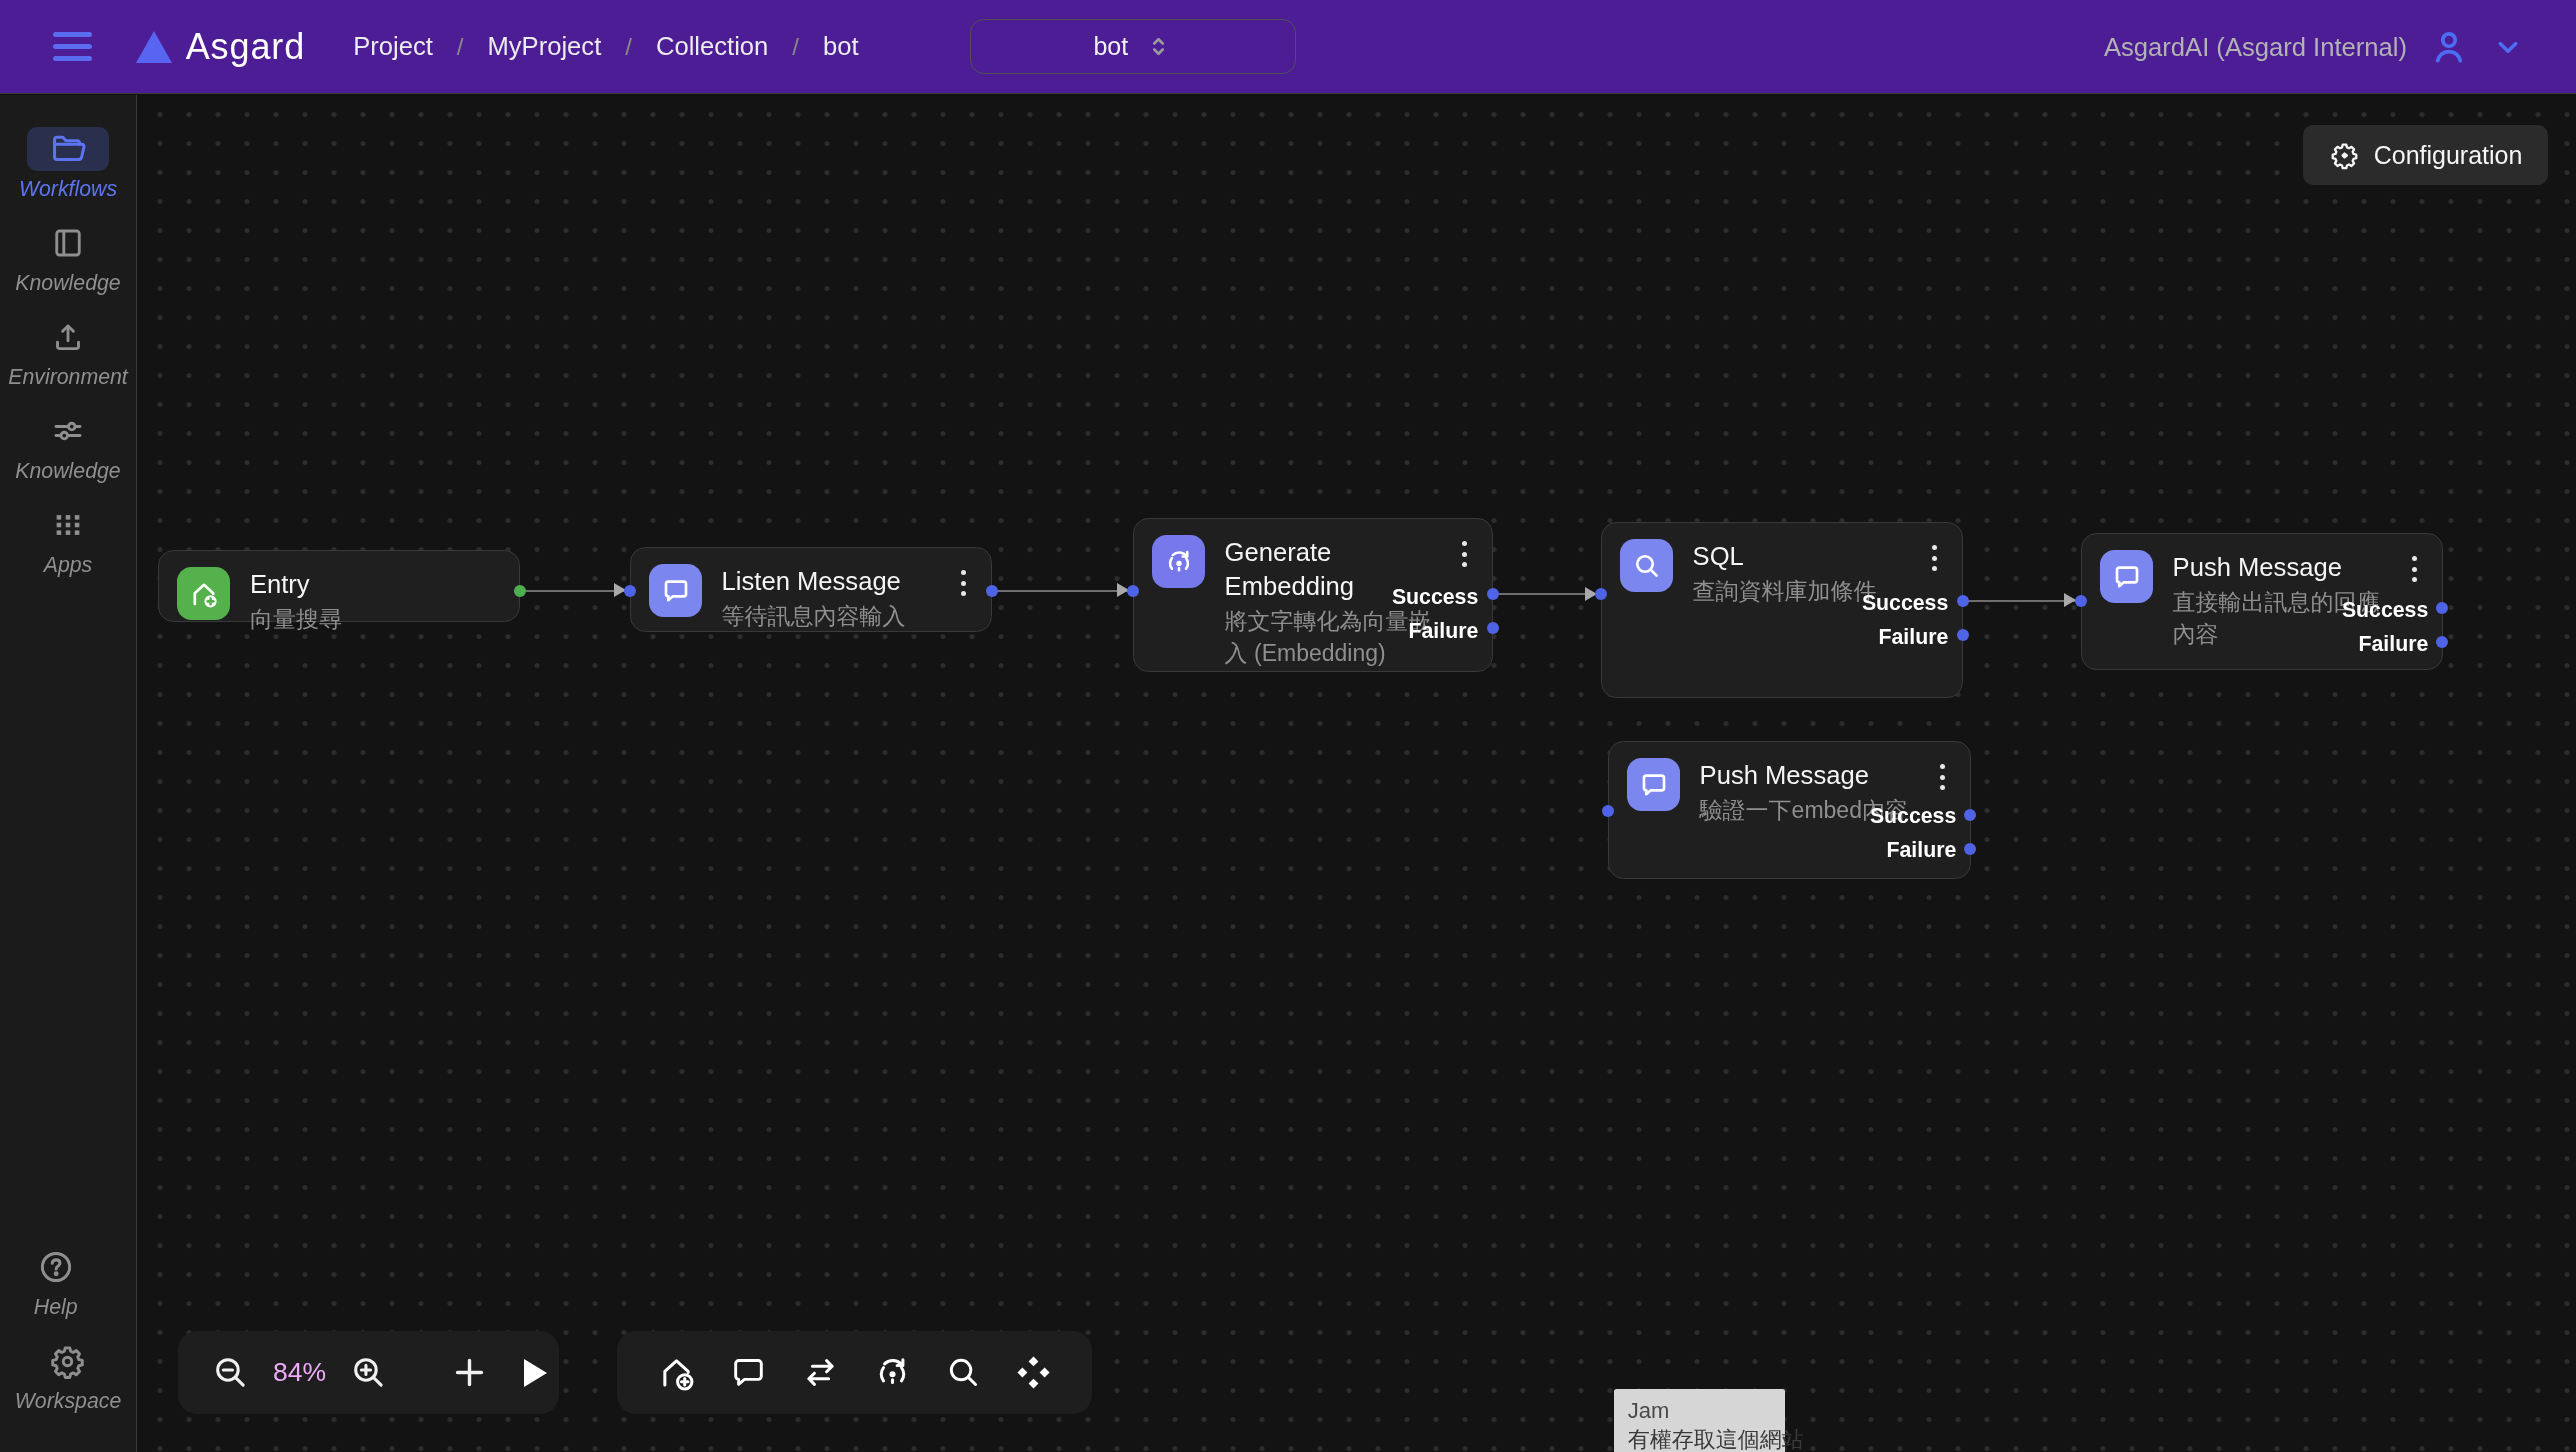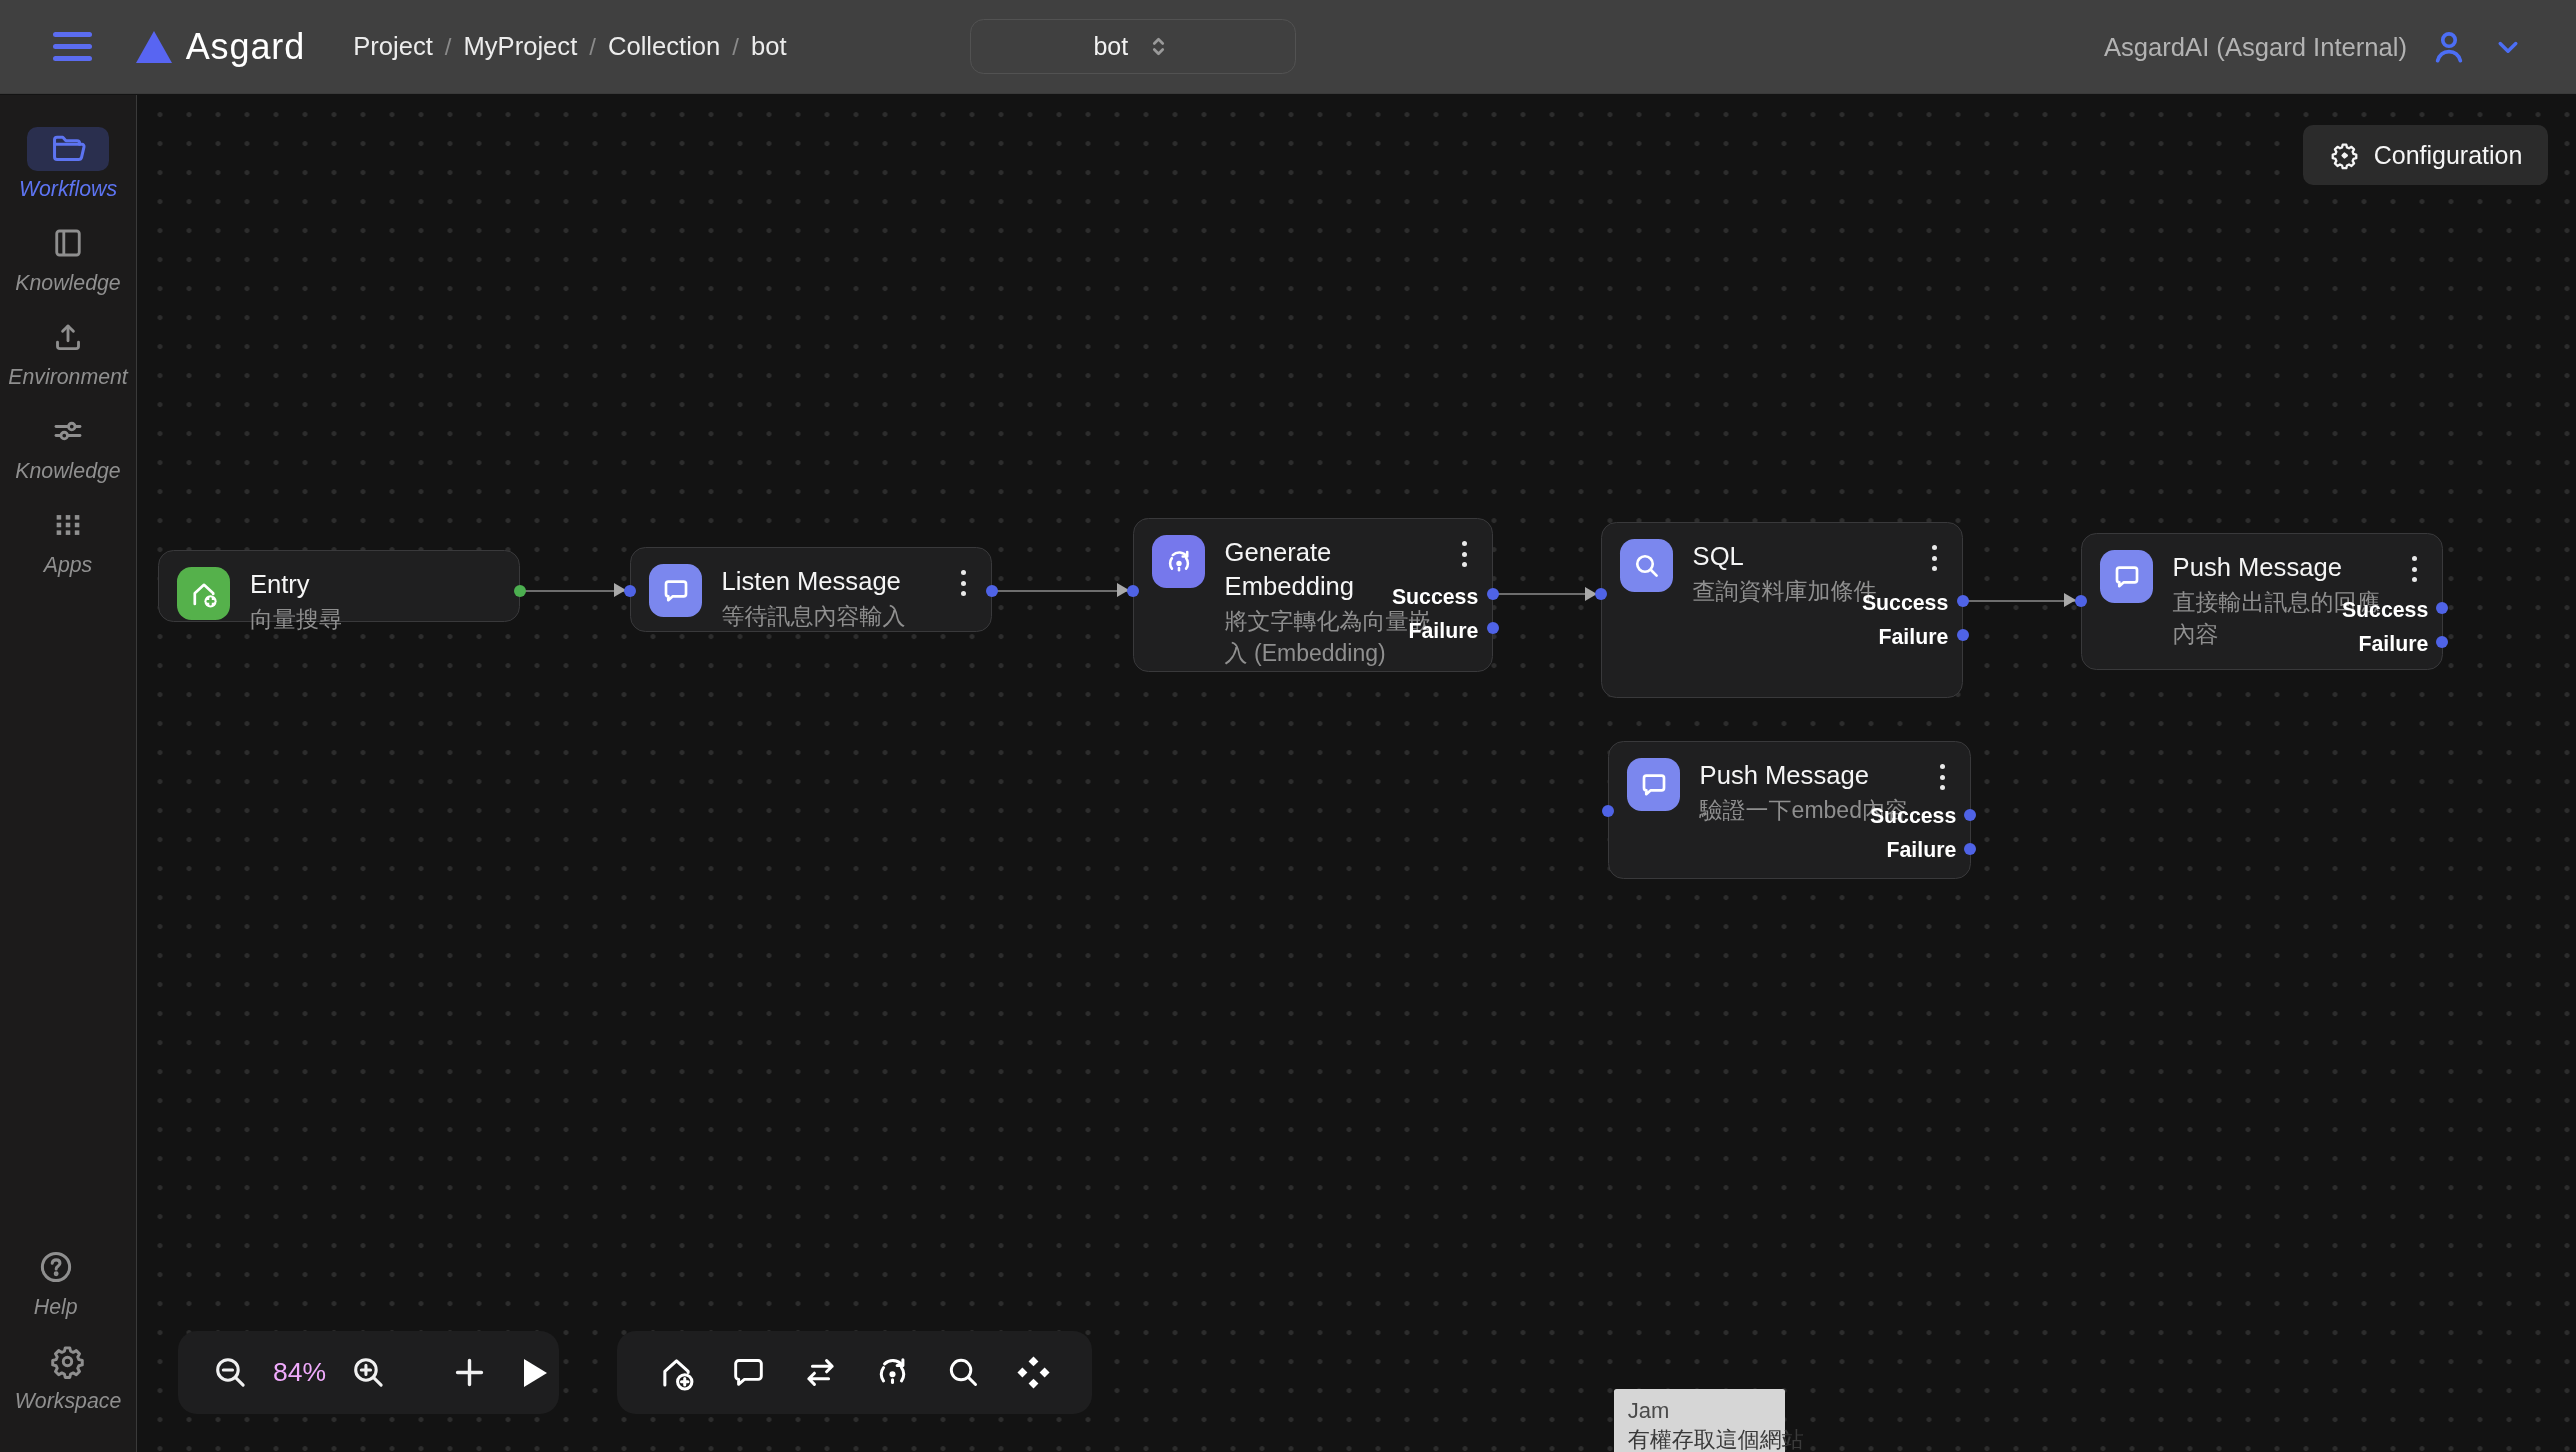--- a/index.html
+++ b/index.html
@@ -1,29 +1,29 @@
 <!DOCTYPE html>
 <html style="font-size:13.7px"><head>
 <meta charset="utf-8">
 <style>
   * { box-sizing: border-box; margin: 0; padding: 0; }
   html,body { width:2576px; height:1453px; overflow:hidden; background:#131313;
     font-family:"Liberation Sans","DejaVu Sans",sans-serif; }
 
   
   .topbar { position:absolute; top:0; left:0; width:2576px; height:94px;
-    background:#404040; border-bottom:0.9px solid #3a3a3a; display:flex; align-items:center; z-index:30; }
+    background:#4c1d95; border-bottom:0.9px solid #3a3a3a; display:flex; align-items:center; z-index:30; }
   .hamburger { margin-left:53px; width:39px; height:29px; display:flex; flex-direction:column;
     justify-content:space-between; cursor:pointer; }
   .hamburger i { display:block; height:5.1px; border-radius:2.6px; background:#5b6cf0; }
   .logo { display:flex; align-items:center; margin-left:44px; }
   .logo-tri { width:0; height:0; border-left:18px solid transparent; border-right:18px solid transparent;
     border-bottom:32px solid #5865f2; margin-right:13.7px; }
   .logo-text { color:#fff; font-size:36px; font-weight:500; letter-spacing:0.9px; }
-  .breadcrumb { display:flex; align-items:center; margin-left:48px; gap:12px; }
+  .breadcrumb { display:flex; align-items:center; margin-left:48px; gap:24px; }
   .breadcrumb .bc-item { color:#ececec; font-size:25.6px; cursor:pointer; }
   .breadcrumb .bc-sep { color:#8a8a8a; font-size:24px; }
   .selector { position:absolute; left:970px; top:19px; width:326px; height:55px;
     border:1.7px solid #525252; border-radius:13.7px; display:flex; align-items:center; justify-content:center;
     gap:15.4px; cursor:pointer; }
   .selector-value { color:#f2f2f2; font-size:25px; }
   .account { position:absolute; right:51px; top:0; height:94px; display:flex; align-items:center; gap:20px;justify-content:flex-end; }
   .account-label { color:#b3b3b3; font-size:25.6px; }
 
   

